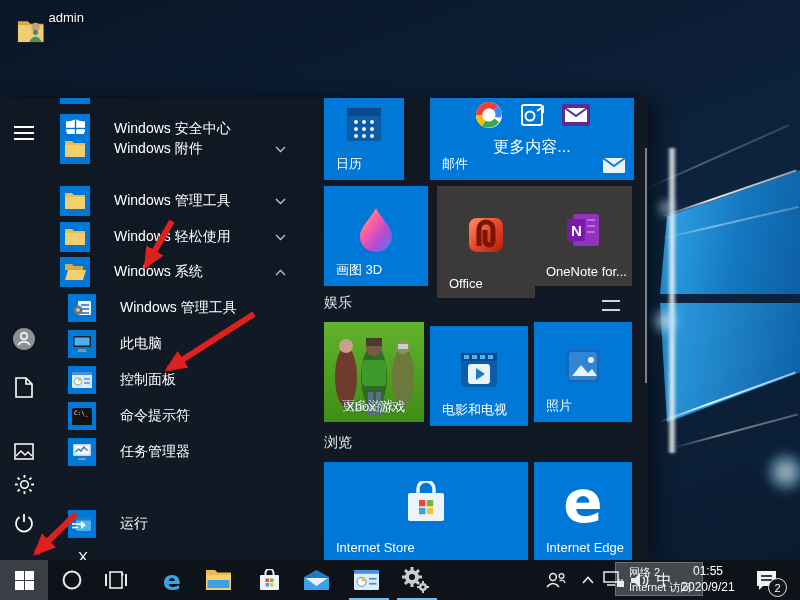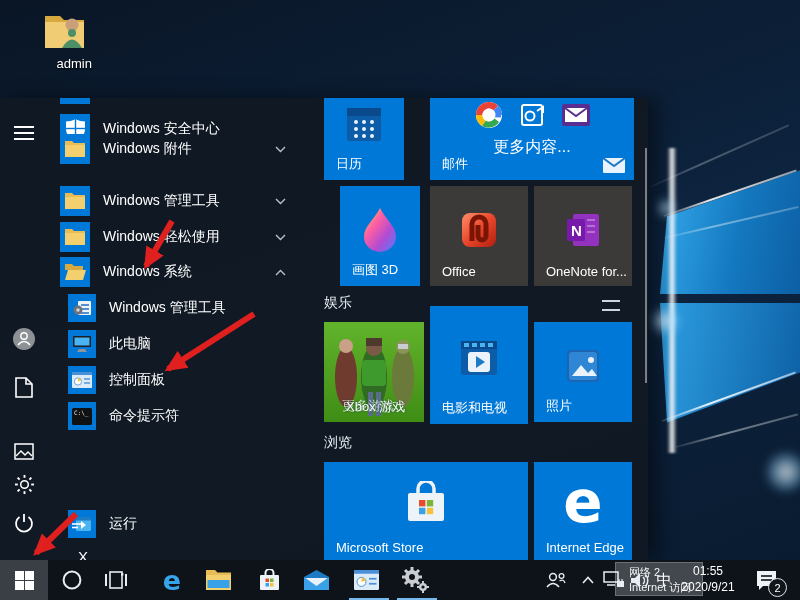--- a/index.html
+++ b/index.html
@@ -19,33 +19,33 @@
   .wp-l2{left:664px;top:237px;width:138px;transform:rotate(-13deg);opacity:.45;}
   .wp-l3{left:662px;top:420px;width:142px;transform:rotate(-20deg);}
   .wp-l4{left:676px;top:446px;width:126px;transform:rotate(-15deg);opacity:.5;}
   .wp-l5{left:650px;top:186px;width:152px;transform:rotate(-24deg);opacity:.3;}
   .wp-flare{position:absolute;border-radius:50%;filter:blur(5px);
     background:radial-gradient(circle,rgba(255,255,255,.95),rgba(142,211,255,.5) 45%,transparent 70%);}
   .wp-f1{left:650px;top:306px;width:30px;height:30px;}
   .wp-f2{left:656px;top:198px;width:20px;height:20px;opacity:.85;}
   .wp-f3{left:764px;top:450px;width:44px;height:44px;opacity:.8;}
   
-  .desk-icon{position:absolute;left:24px;top:8px;width:68px;z-index:1;display:flex;flex-direction:column;align-items:flex-end;cursor:default;}
+  .desk-icon{position:absolute;left:16px;top:8px;width:68px;z-index:1;display:flex;flex-direction:row;align-items:flex-start;cursor:default;}
   .desk-icon .lbl{font-size:13px;margin-top:2px;text-shadow:0 1px 2px #000;}
   
   .start-menu{position:absolute;left:0;top:98px;width:648px;height:462px;z-index:2;
     background:rgba(17,25,35,.97);box-shadow:10px 0 18px rgba(0,0,0,.45);}
   .rail{position:absolute;left:0;top:0;width:48px;height:100%;}
   .rail-btn{position:absolute;left:0;width:48px;height:34px;display:flex;align-items:center;justify-content:center;}
   .applist{position:absolute;left:48px;top:0;width:276px;height:462px;overflow:hidden;}
   .row{position:absolute;left:12px;height:30px;display:flex;align-items:center;width:250px;}
   .row .atile{width:30px;height:30px;background:#0078d7;display:flex;align-items:center;justify-content:center;flex:0 0 auto;}
   .row.sub{left:20px;}
   .row.sub .atile{width:28px;height:28px;}
-  .row .alabel{margin-left:13px;font-size:14px;white-space:nowrap;}
+  .row .alabel{margin-left:24px;font-size:14px;white-space:nowrap;}
   .row .chev{position:absolute;right:24px;}
   .groupletter{position:absolute;left:30px;top:450px;font-size:15px;color:#fff;}
   .menu-scroll{position:absolute;left:645px;top:50px;width:2px;height:235px;background:rgba(255,255,255,.45);}
   
   .tiles{position:absolute;left:324px;top:0;width:314px;height:462px;overflow:hidden;}
   .tile{position:absolute;overflow:hidden;}
   .tile.blue{background:#0078d7;}
   .tile.dark{background:#3b3a39;}
   .t-label{position:absolute;left:12px;bottom:7px;font-size:13px;white-space:nowrap;}
   .t-icon{position:absolute;left:50%;top:44%;transform:translate(-50%,-50%);}
@@ -275,20 +275,31 @@
       <div class="row sub" style="top:303px">
         <div class="atile">
           <svg width="20" height="17" viewBox="0 0 20 17">
             <rect x="0" y="0" width="20" height="17" rx="1.5" fill="#101113"></rect>
             <text x="2" y="7" font-size="6" fill="#e8e8e8" font-family="monospace">C:\_</text>
           </svg>
         </div>
         <span class="alabel">命令提示符</span>
       </div>
 
+      <div class="row sub" style="top:339px">
+        <div class="atile">
+          <svg width="20" height="18" viewBox="0 0 20 18">
+            <rect x="1" y="1" width="18" height="12" rx="1" fill="#c9d2da"></rect>
+            <rect x="2.5" y="2.5" width="15" height="9" fill="#f4f8fb"></rect>
+            <path d="M3.5 9 l3 -3 2.5 2 3 -4 3.5 3.5" fill="none" stroke="#2e75c8" stroke-width="1.3"></path>
+            <path d="M7 15 h6 l1.5 2 h-9 z" fill="#8e949b"></path>
+          </svg>
+        </div>
+        <span class="alabel">任务管理器</span>
+      </div>
 
 
       <div class="row sub" style="top:411px">
         <div class="atile">
           <svg width="20" height="16" viewBox="0 0 20 16">
             <rect x="4" y="1" width="15" height="14" rx="1.5" fill="#49b4f2"></rect>
             <rect x="4" y="1" width="15" height="3.5" fill="#1d7bc4"></rect>
             <g stroke="#fff" stroke-width="1.6">
                 <line x1="0" y1="8" x2="9" y2="8"></line>
                 <line x1="0" y1="11.5" x2="6" y2="11.5"></line>
@@ -348,36 +359,36 @@
           </svg>
         </div>
         <span class="mail-more">更多内容...</span>
         <span class="t-label">邮件</span>
         <svg class="mail-badge" width="22" height="15" viewBox="0 0 22 15">
           <rect x="0" y="0" width="22" height="15" rx="1" fill="#eaf3fb"></rect>
           <path d="M0 0 l11 8 11 -8" fill="none" stroke="#1d7bc4" stroke-width="2"></path>
         </svg>
       </div>
 
-      <div class="tile blue" style="left:16px;top:88px;width:80px;height:100px">
+      <div class="tile blue" style="left:0;top:88px;width:104px;height:100px">
         <svg class="t-icon" width="36" height="44" viewBox="0 0 36 44">
           <defs>
               <linearGradient id="pg" x1="0" y1="0" x2="1" y2="1">
             <stop offset="0" stop-color="#ffd24a"></stop>
                 <stop offset=".35" stop-color="#ff5fa2"></stop>
             <stop offset=".65" stop-color="#b44bd1"></stop>
                 <stop offset="1" stop-color="#4a7dff"></stop>
           </linearGradient>
             </defs>
           <path d="M18 0 C24 12 34 18 34 29 a16 15 0 0 1 -32 0 C2 18 12 12 18 0 z" fill="url(#pg)"></path>
         </svg>
         <span class="t-label">画图 3D</span>
       </div>
 
-      <div class="tile dark" style="left:106px;top:88px;width:98px;height:100px">
+      <div class="tile dark" style="left:113px;top:88px;width:98px;height:112px">
         <svg class="t-icon" width="38" height="38" viewBox="0 0 38 38">
           <defs>
               <linearGradient id="og" x1="0" y1="0" x2="1" y2="1">
             <stop offset="0" stop-color="#ff8f6b"></stop>
                 <stop offset=".5" stop-color="#e8472b"></stop>
                 <stop offset="1" stop-color="#b01e0d"></stop>
           </linearGradient>
             </defs>
           <rect x="2" y="2" width="34" height="34" rx="8" fill="url(#og)"></rect>
           <path d="M12 30 V13 a7 7 0 0 1 14 0 v12 a4 4 0 0 1 -8 0 V14" fill="none" stroke="#7a1505" stroke-width="5"></path>
@@ -413,21 +424,21 @@
           <circle cx="50" cy="26" r="8" fill="#7a5a46"></circle>
             <rect x="42" y="16" width="16" height="8" fill="#4e3a2c"></rect>
           <ellipse cx="79" cy="55" rx="11" ry="30" fill="#6b7a3a"></ellipse>
           <circle cx="79" cy="25" r="7" fill="#8a9456"></circle>
             <rect x="74" y="22" width="10" height="5" fill="#c8cdd2"></rect>
         </svg>
         <span class="xbt ghost">更多游戏</span>
         <span class="xbt">Xbox 游戏</span>
       </div>
 
-      <div class="tile blue" style="left:106px;top:208px;width:98px;height:118px">
+      <div class="tile blue" style="left:106px;top:228px;width:98px;height:100px">
         <svg class="t-icon" width="38" height="36" viewBox="0 0 38 36">
           <rect x="1" y="1" width="36" height="34" rx="3" fill="#0d5ca8"></rect>
           <rect x="1" y="1" width="36" height="8" fill="#0a4a8c"></rect>
           <g fill="#49b4f2">
               <rect x="4" y="3" width="5" height="4"></rect>
               <rect x="12" y="3" width="5" height="4"></rect>
               <rect x="20" y="3" width="5" height="4"></rect>
               <rect x="28" y="3" width="5" height="4"></rect>
             </g>
           <rect x="8" y="12" width="22" height="20" rx="3" fill="#eaf3fb"></rect>
@@ -452,21 +463,21 @@
         <svg class="t-icon" style="top:40%" width="44" height="42" viewBox="0 0 44 42">
           <path d="M14 12 v-4 a8 8 0 0 1 16 0 v4" fill="none" stroke="#eef3f8" stroke-width="3.5"></path>
           <rect x="4" y="12" width="36" height="28" rx="2" fill="#eef3f8"></rect>
           <g>
               <rect x="15" y="19" width="6.4" height="6.4" fill="#e84b2c"></rect>
               <rect x="22.8" y="19" width="6.4" height="6.4" fill="#7db338"></rect>
              <rect x="15" y="26.8" width="6.4" height="6.4" fill="#3aa0e8"></rect>
               <rect x="22.8" y="26.8" width="6.4" height="6.4" fill="#f5c33b"></rect>
             </g>
         </svg>
-        <span class="t-label">Microsoft Store</span>
+        <span class="t-label">Internet Store</span>
       </div>
 
       <div class="tile blue" style="left:210px;top:364px;width:98px;height:100px">
         <span class="t-icon edge-e" style="font-size:58px;color:#fff;line-height:1;top:40%">e</span>
         <span class="t-label">Internet Edge</span>
       </div>
     </div>
 
     <div class="menu-scroll"></div>
   </div>

